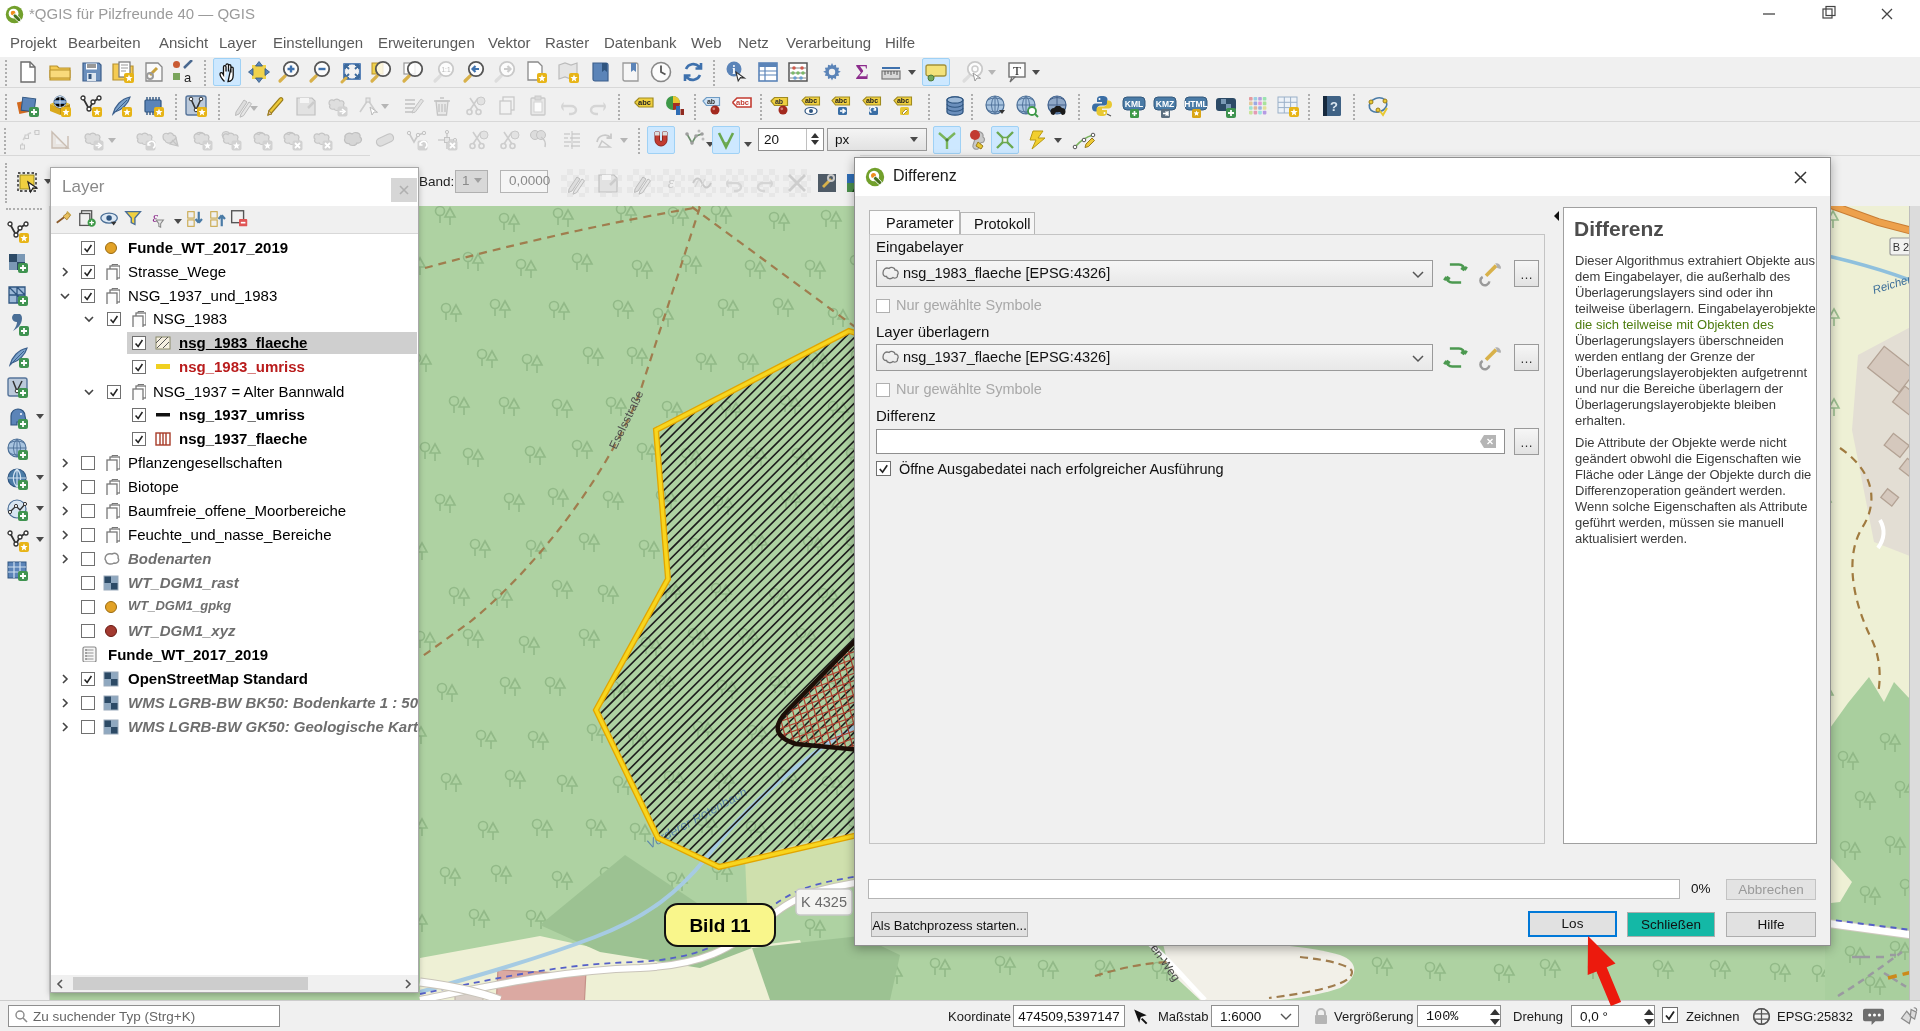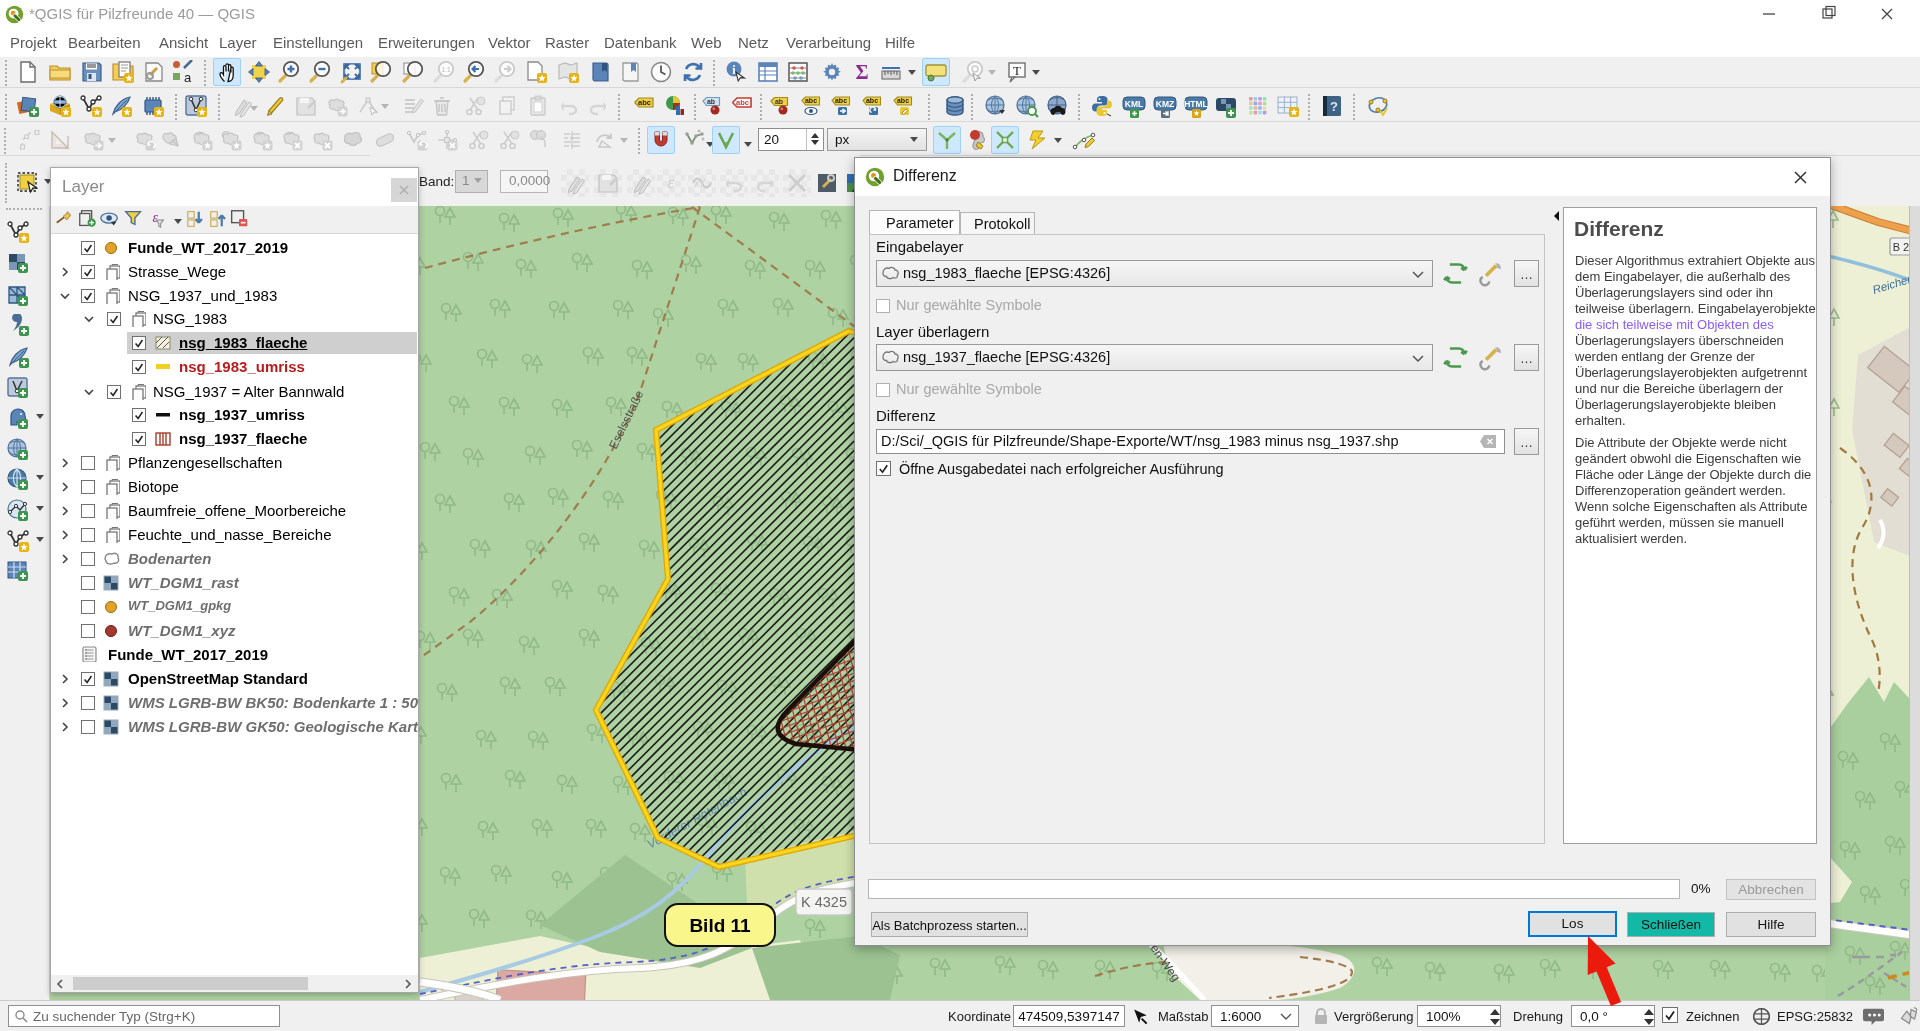--- a/index.html
+++ b/index.html
@@ -2583,42 +2583,41 @@
           <path d="M8,14 L17,5" stroke="#d8b14a" stroke-width="3.2"></path>
           <path d="M5,15 a4,4 0 1 0 6,4" fill="none" stroke="#9a9a9a" stroke-width="2.2"></path>
           <path d="M16,3 a4,4 0 0 1 5,5 l-3,-1 -1,-3 Z" fill="#b0b0b0"></path>
         </svg>
       </div>
 <div class="abs" style="left:659px;top:186px;width:25px;height:27px;background:linear-gradient(#f6f6f6,#e2e2e2);border:1px solid #9a9a9a;text-align:center;font-size:13px;color:#333;padding-top:6px;">…</div>
 <div class="abs" style="left:21px;top:225px;width:14px;height:14px;background:#fff;border:1px solid #b0b0b0;"></div>
       <span class="txt" style="left:41px;top:223px;font-size:14.5px;color:#a8a8a8;">Nur gewählte Symbole</span>
 <span class="txt" style="left:21px;top:249px;font-size:15px;color:#111;">Differenz</span>
 <div class="abs" style="left:21px;top:271px;width:629px;height:25px;background:#fff;border:1px solid #8f8f8f;"></div>
-<span class="txt" style="left:26px;top:275px;font-size:14.5px;color:#111;">D:/Sci/_QGIS für Pilzfreunde/Shape-Exporte/WT/nsg_1983 minus nsg_1937.shp</span>
 <svg class="abs" style="left:625px;top:276px;" width="17" height="15" viewBox="0 0 17 15">
         <path d="M4,1 h12 v13 H4 L0,7.5 Z" fill="#b5b5b5"></path>
         <path d="M7.5,5 l5,5 m0,-5 l-5,5" stroke="#fff" stroke-width="1.4"></path>
       </svg>
 <div class="abs" style="left:659px;top:270px;width:25px;height:27px;background:linear-gradient(#f6f6f6,#e2e2e2);border:1px solid #9a9a9a;text-align:center;font-size:13px;color:#333;padding-top:6px;">…</div>
 <div class="abs" style="left:21px;top:303px;width:15px;height:15px;background:#fff;border:1px solid #707070;">
         <svg width="13" height="13" viewBox="0 0 14 14">
           <path d="M3,7.5 l3,3.5 L11,3.5" stroke="#222" stroke-width="1.8" fill="none"></path>
         </svg>
       </div>
 <span class="txt" style="left:44px;top:303px;font-size:14.5px;color:#111;">Öffne Ausgabedatei nach erfolgreicher Ausführung</span>
 <div class="abs" style="left:708px;top:49px;width:254px;height:637px;background:#fff;border:1px solid #a0a0a0;"></div>
 <svg class="abs" style="left:697px;top:52px;" width="10" height="12" viewBox="0 0 10 12">
         <path d="M7,1 L2,6 l5,5 Z" fill="#111"></path>
       </svg>
 <span class="txt" style="left:719px;top:59px;font-size:21px;font-weight:bold;color:#4d4d4d;">Differenz</span>
 <span class="txt" style="left:720px;top:95px;font-size:13px;color:#3a3a3a;">Dieser Algorithmus extrahiert Objekte aus</span>
 <span class="txt" style="left:720px;top:111px;font-size:13px;color:#3a3a3a;">dem Eingabelayer, die außerhalb des</span>
 <span class="txt" style="left:720px;top:127px;font-size:13px;color:#3a3a3a;">Überlagerungslayers sind oder ihn</span>
 <span class="txt" style="left:720px;top:143px;font-size:13px;color:#3a3a3a;">teilweise überlagern. Eingabelayerobjekte</span>
-<span class="txt" style="left:720px;top:159px;font-size:13px;color:#8b5cf6;">die sich teilweise mit Objekten des</span>
+<span class="txt" style="left:720px;top:159px;font-size:13px;color:#4d7c0f;">die sich teilweise mit Objekten des</span>
 <span class="txt" style="left:720px;top:175px;font-size:13px;color:#3a3a3a;">Überlagerungslayers überschneiden</span>
 <span class="txt" style="left:720px;top:191px;font-size:13px;color:#3a3a3a;">werden entlang der Grenze der</span>
 <span class="txt" style="left:720px;top:207px;font-size:13px;color:#3a3a3a;">Überlagerungslayerobjekten aufgetrennt</span>
 <span class="txt" style="left:720px;top:223px;font-size:13px;color:#3a3a3a;">und nur die Bereiche überlagern der</span>
 <span class="txt" style="left:720px;top:239px;font-size:13px;color:#3a3a3a;">Überlagerungslayerobjekte bleiben</span>
 <span class="txt" style="left:720px;top:255px;font-size:13px;color:#3a3a3a;">erhalten.</span>
 <span class="txt" style="left:720px;top:277px;font-size:13px;color:#3a3a3a;">Die Attribute der Objekte werde nicht</span>
 <span class="txt" style="left:720px;top:293px;font-size:13px;color:#3a3a3a;">geändert obwohl die Eigenschaften wie</span>
 <span class="txt" style="left:720px;top:309px;font-size:13px;color:#3a3a3a;">Fläche oder Länge der Objekte durch die</span>
 <span class="txt" style="left:720px;top:325px;font-size:13px;color:#3a3a3a;">Differenzoperation geändert werden.</span>
@@ -2650,21 +2649,21 @@
 <span class="sb-label" style="left:1158px;">Maßstab</span>
 <div class="sb-input" style="left:1211px;width:88px;padding:3px 0 0 8px;">1:6000</div>
 <svg class="abs" style="left:1280px;top:12px;" width="12" height="8" viewBox="0 0 12 8">
         <path d="M1,1 l5,5 5,-5" stroke="#555" stroke-width="1.4" fill="none"></path>
       </svg>
 <svg class="abs" style="left:1313px;top:7px;" width="16" height="17" viewBox="0 0 16 17">
         <rect x="2" y="7" width="12" height="9" rx="1" fill="#b5b5b5"></rect>
         <path d="M4,7 V5 a4,4 0 0 1 8,0 v2" fill="none" stroke="#b5b5b5" stroke-width="2"></path>
       </svg>
 <span class="sb-label" style="left:1334px;">Vergrößerung</span>
-<div class="sb-input" style="left:1417px;width:84px;padding:3px 0 0 8px;">100%</div>
+<div class="sb-input" style="left:1417px;width:84px;padding:3px 0 0 8px;font-family:Liberation Mono, monospace;">100%</div>
 <svg class="abs" style="left:1487px;top:6px;" width="16" height="20" viewBox="0 0 16 20">
         <path d="M8,2 l5,6 h-10 Z" fill="#333"></path>
         <path d="M8,18 l5,-6 h-10 Z" fill="#333"></path>
       </svg>
 <span class="sb-label" style="left:1513px;">Drehung</span>
 <div class="sb-input" style="left:1571px;width:84px;padding:3px 0 0 8px;">0,0 °</div>
 <svg class="abs" style="left:1641px;top:6px;" width="16" height="20" viewBox="0 0 16 20">
         <path d="M8,2 l5,6 h-10 Z" fill="#333"></path>
         <path d="M8,18 l5,-6 h-10 Z" fill="#333"></path>
       </svg>

